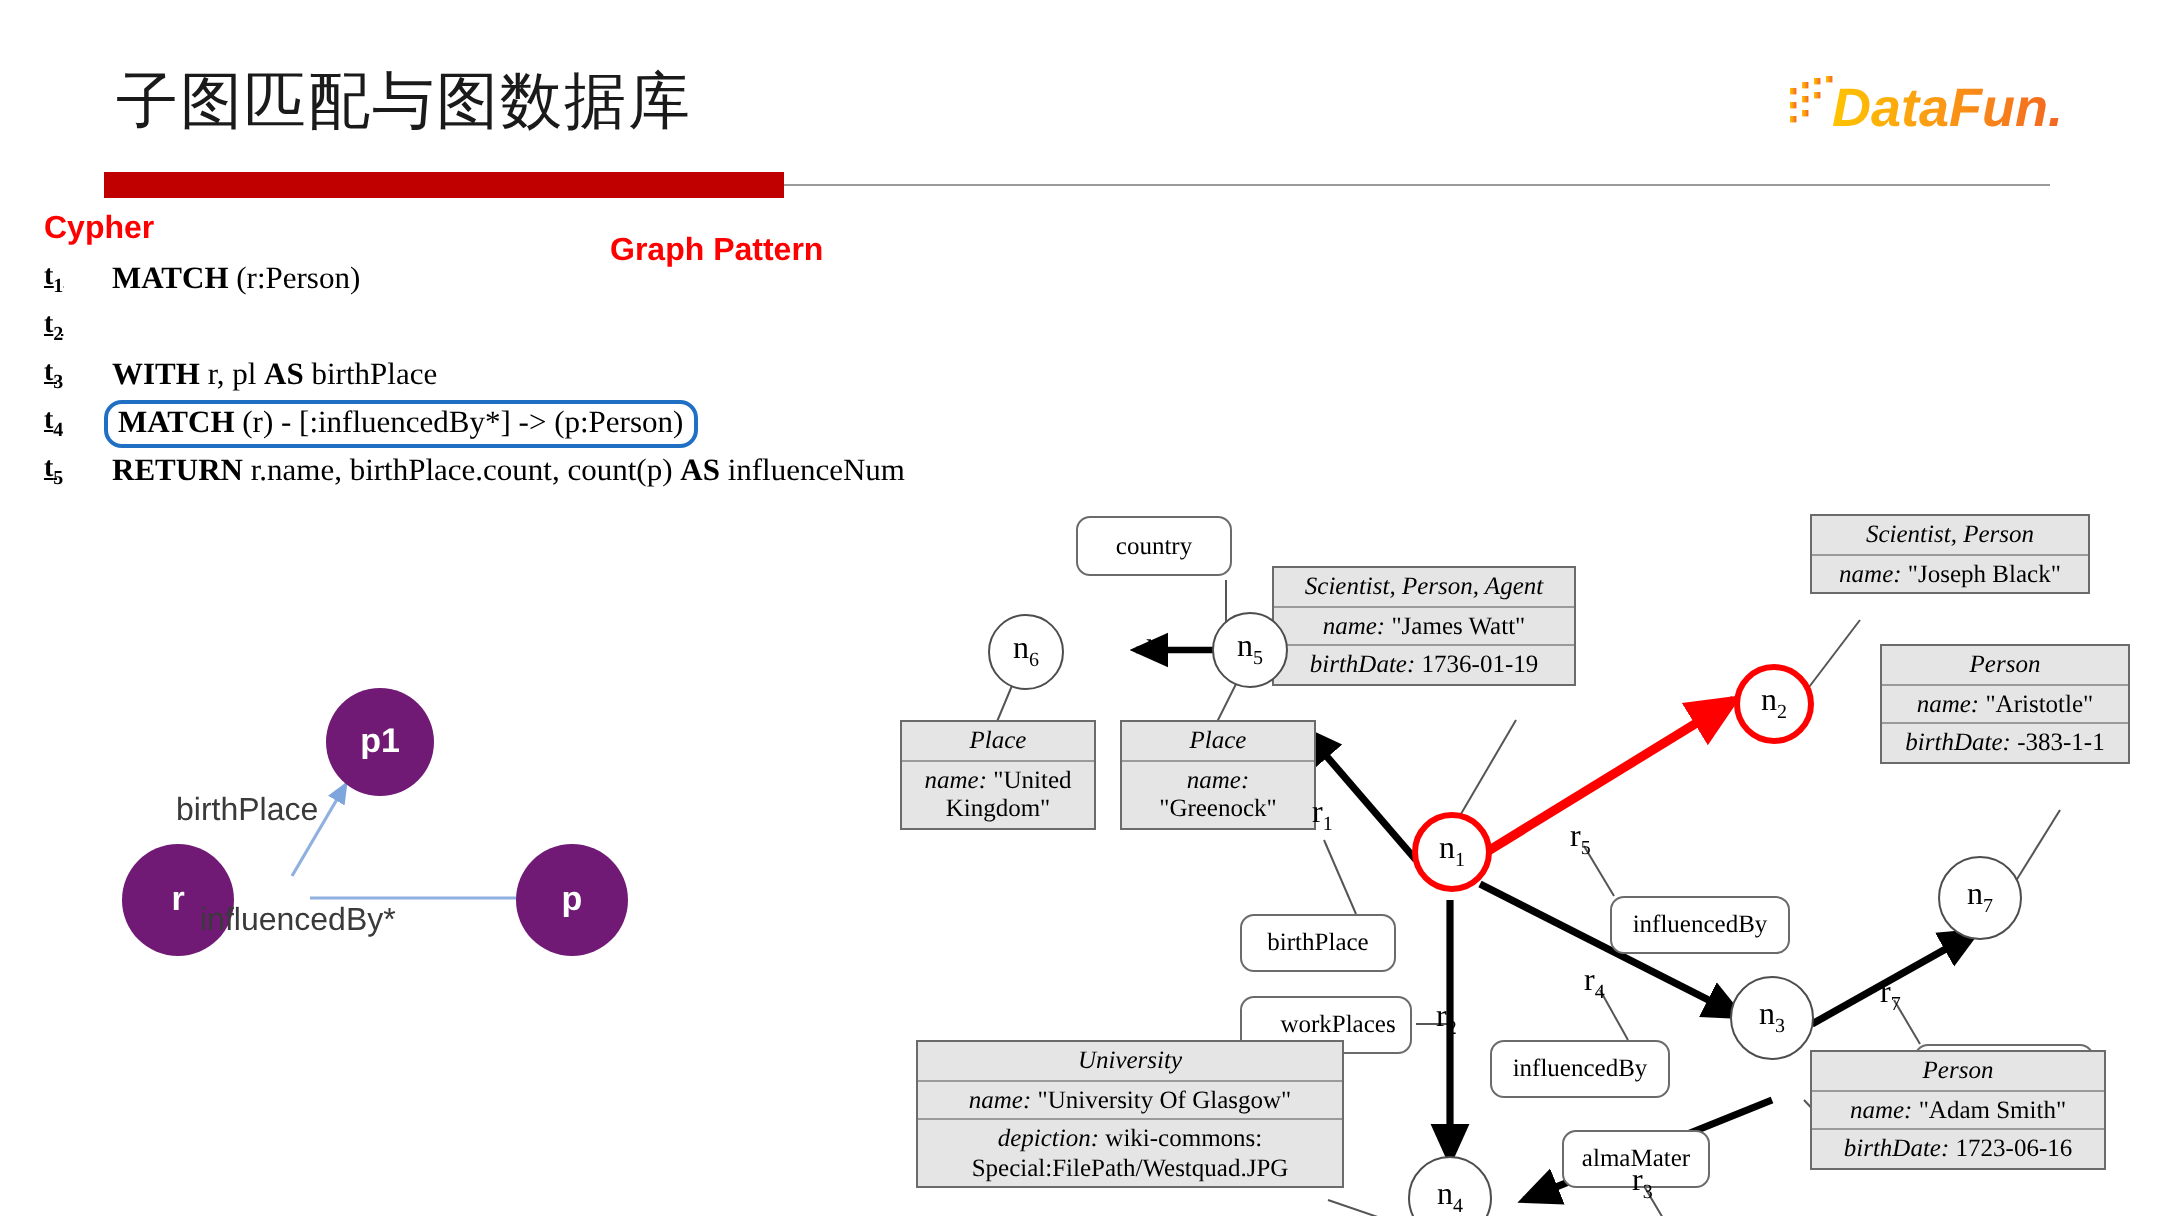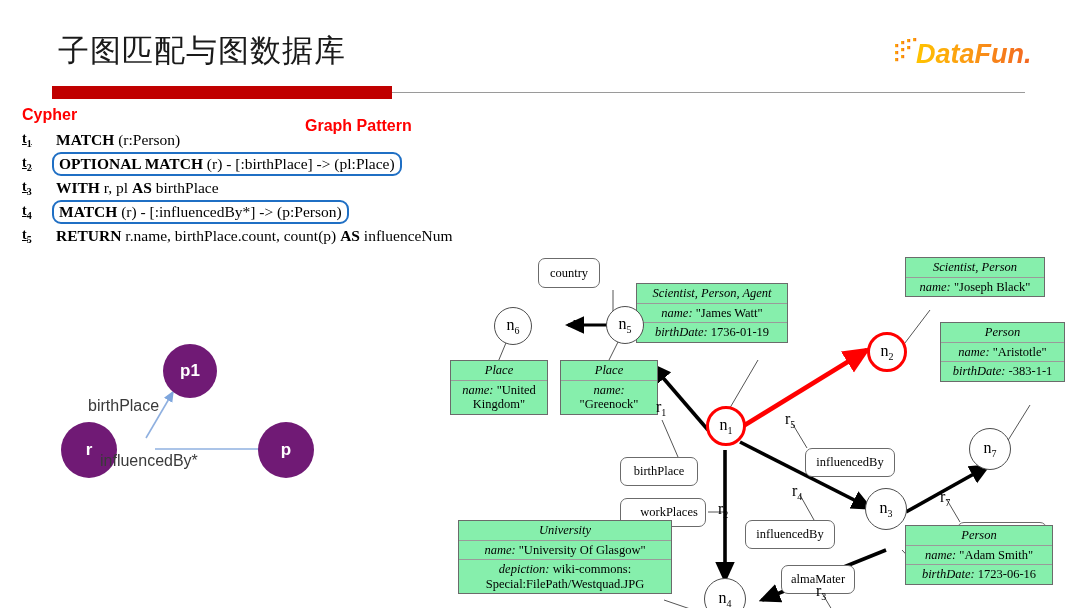--- a/index.html
+++ b/index.html
@@ -96,21 +96,21 @@
   }
   .rlab sub{font-size:10px;}
   .rounded{
     position:absolute; border:1.2px solid #6b6b6b; border-radius:7px;
     background:#ffffff; font-family:"Liberation Serif", serif;
     font-size:12.5px; color:#000; text-align:center;
     display:flex; align-items:center; justify-content:center;
     box-sizing:border-box; z-index:3;
   }
   .prop{
-    position:absolute; border:1.2px solid #6b6b6b; background:#86efac;
+    position:absolute; border:1.2px solid #6b6b6b; background:#e5e5e5;
     box-sizing:border-box; z-index:3;
   }
   .prop .hdr{
     border-bottom:1.2px solid #9a9a9a; text-align:center;
     font-family:"Liberation Serif", serif; font-style:italic;
     font-size:12.5px; padding:2px 4px; color:#000;
   }
   .prop .row{
     border-bottom:1.2px solid #9a9a9a; text-align:center;
     font-family:"Liberation Serif", serif;
@@ -158,21 +158,20 @@
 
   <div class="code">
 
     <div class="coderow">
       <div class="tlab">t<sub>1</sub></div>
       <div class="stmt"><b>MATCH</b><span> (r:Person)</span></div>
     </div>
 
     <div class="coderow">
       <div class="tlab">t<sub>2</sub></div>
-      <div class="stmt boxed"><b>OPTIONAL MATCH</b><span> (r) - [:birthPlace] -&gt; (pl:Place)</span></div>
     </div>
 
     <div class="coderow">
       <div class="tlab">t<sub>3</sub></div>
       <div class="stmt"><b>WITH</b><span> r, pl </span><b>AS</b><span> birthPlace</span></div>
     </div>
 
     <div class="coderow">
       <div class="tlab">t<sub>4</sub></div>
       <div class="stmt boxed"><b>MATCH</b><span> (r) - [:influencedBy*] -&gt; (p:Person)</span></div>
@@ -269,21 +268,21 @@
     </div>
 
     <div class="rlab" style="left:133px;top:64px;">r<sub>6</sub></div>
     <div class="rlab" style="left:216px;top:148px;">r<sub>1</sub></div>
     <div class="rlab" style="left:278px;top:250px;">r<sub>2</sub></div>
     <div class="rlab" style="left:376px;top:332px;">r<sub>3</sub></div>
     <div class="rlab" style="left:352px;top:232px;">r<sub>4</sub></div>
     <div class="rlab" style="left:345px;top:160px;">r<sub>5</sub></div>
     <div class="rlab" style="left:500px;top:238px;">r<sub>7</sub></div>
 
-    <div class="rounded" style="left:98px;top:8px;width:62px;height:30px;">country</div>
+    <div class="rounded" style="left:98px;top:8px;width:78px;height:30px;">country</div>
     <div class="rounded" style="left:180px;top:207px;width:78px;height:29px;">birthPlace</div>
     <div class="rounded" style="left:180px;top:248px;width:86px;height:29px;padding-left:12px;">workPlaces</div>
     <div class="rounded" style="left:365px;top:198px;width:90px;height:29px;">influencedBy</div>
     <div class="rounded" style="left:305px;top:270px;width:90px;height:29px;">influencedBy</div>
     <div class="rounded" style="left:517px;top:272px;width:90px;height:29px;">influencedBy</div>
     <div class="rounded" style="left:341px;top:315px;width:74px;height:29px;">almaMater</div>
 
     <div class="prop" style="left:10px;top:110px;width:98px;">
       <div class="hdr">Place</div>
       <div class="row"><i>name:</i> <span>"United Kingdom"</span></div>

